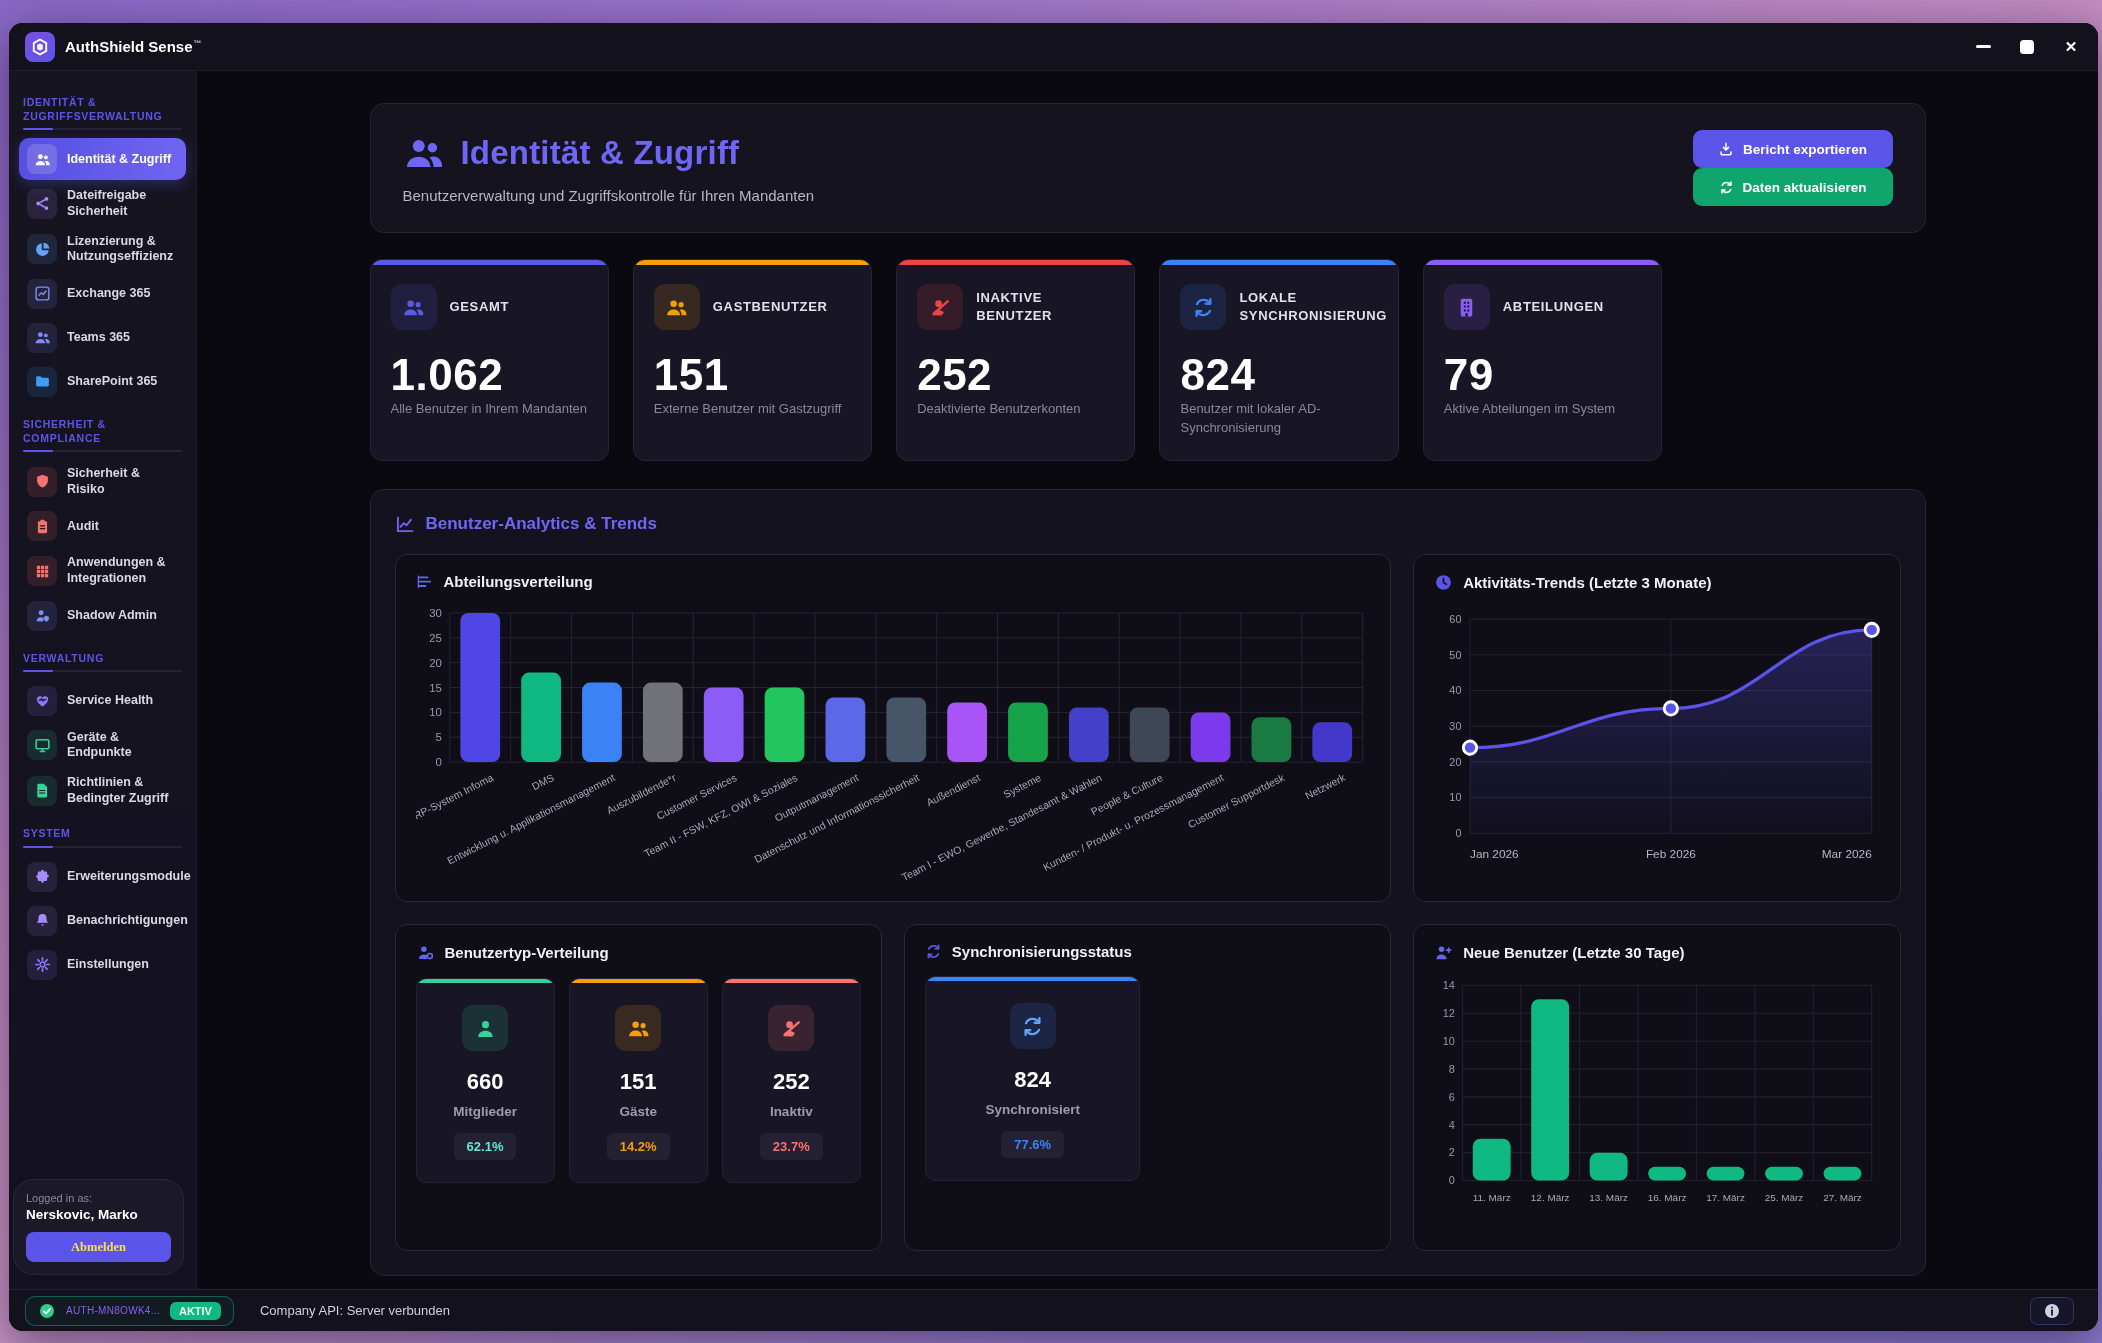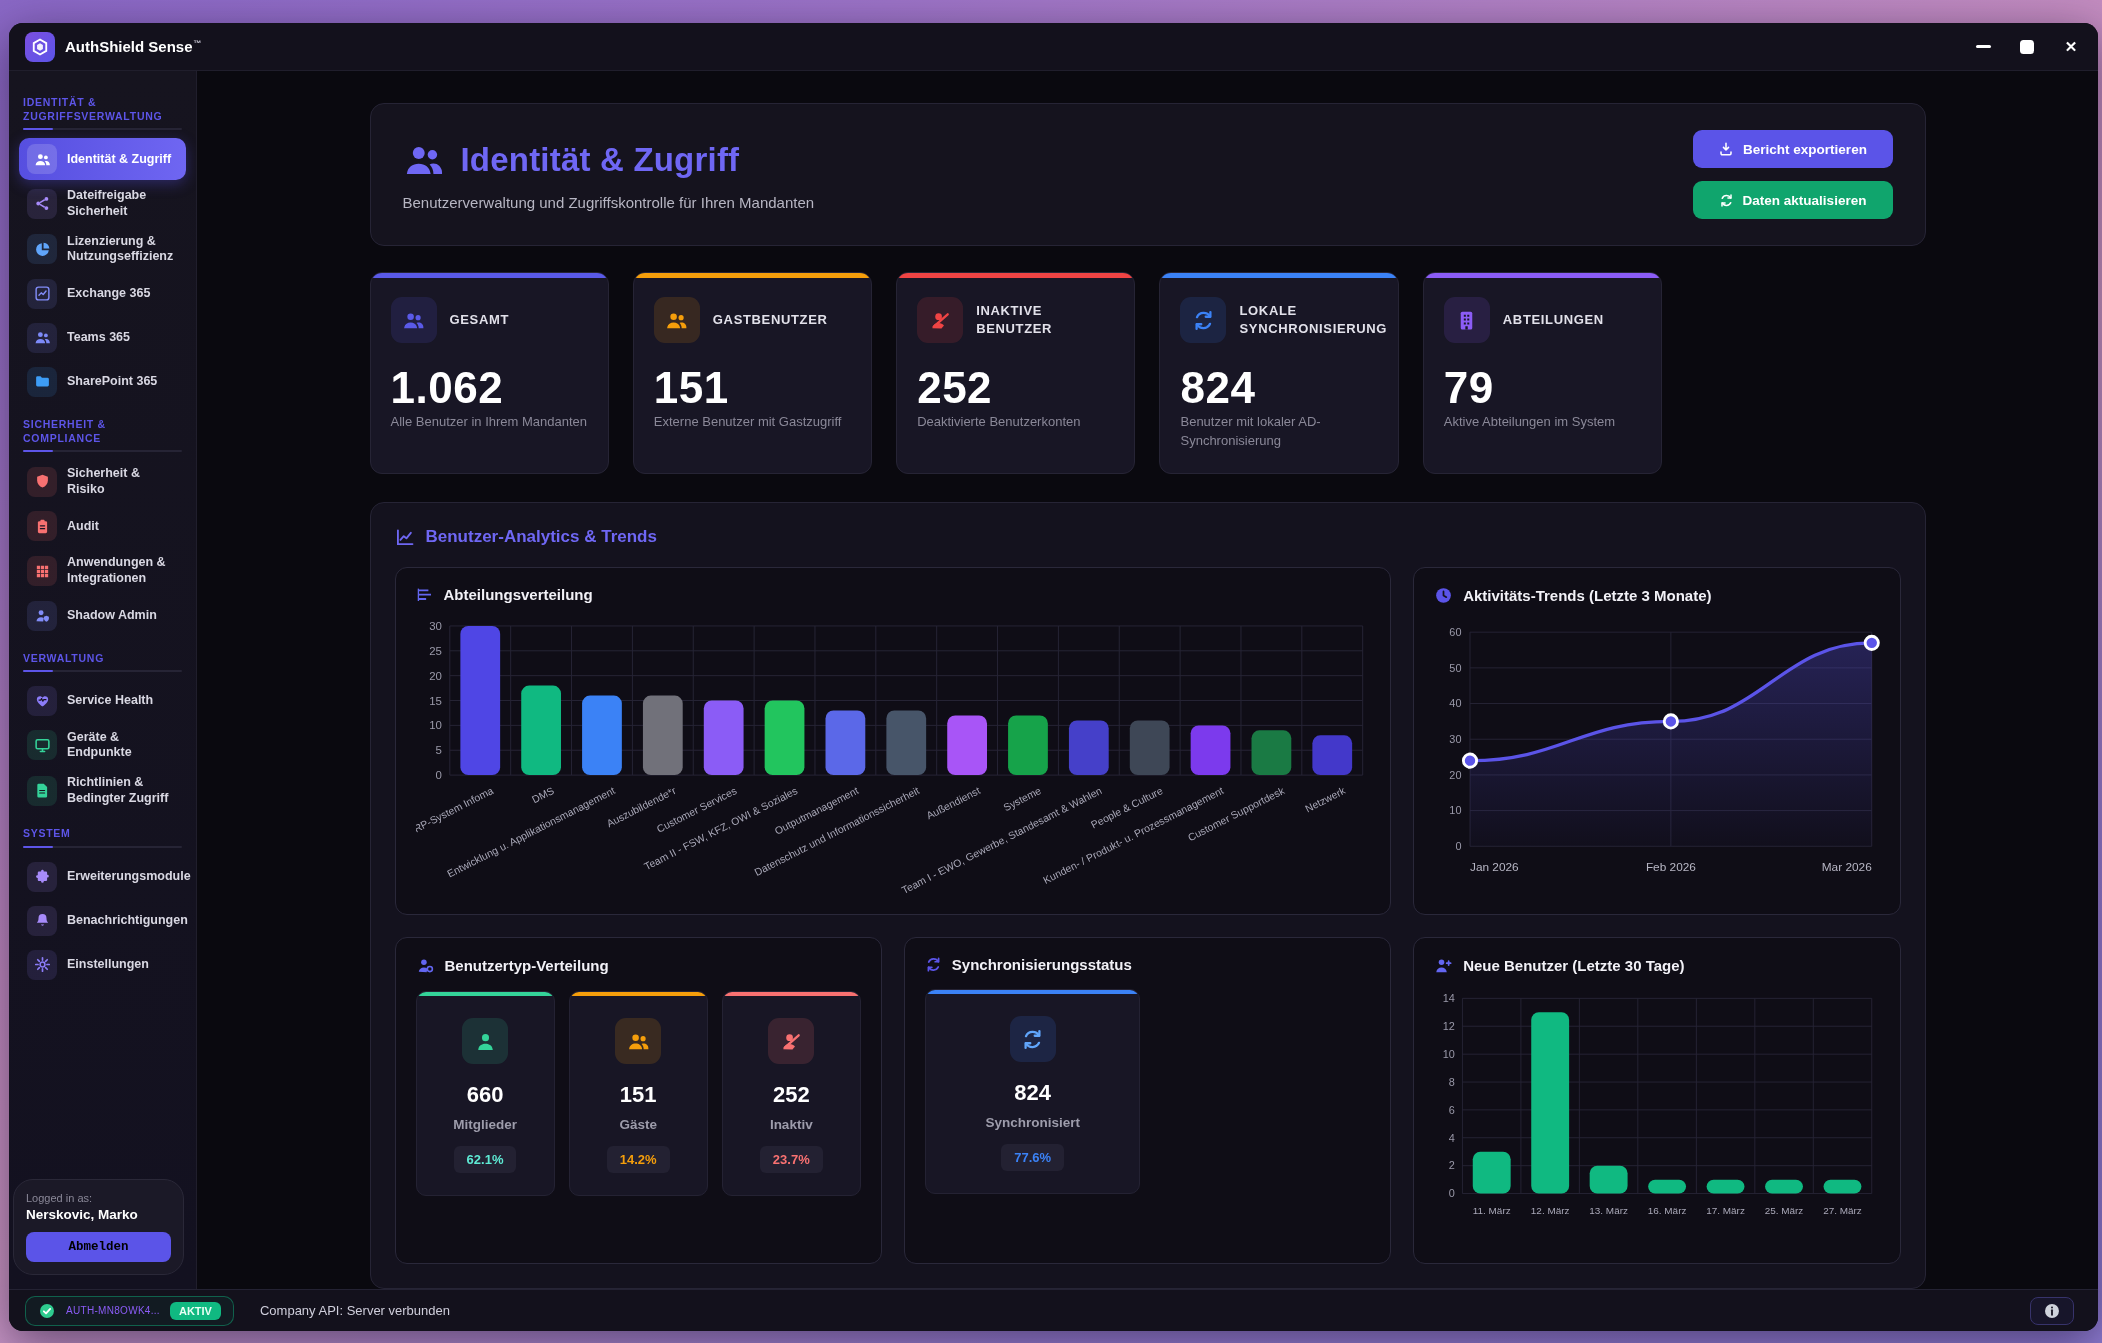--- a/index.html
+++ b/index.html
@@ -37,32 +37,32 @@
   .nav-item { display:flex; align-items:center; gap:10px; padding:6px 8px; border-radius:10px; margin:2px 0; cursor:pointer; }
   .nav-item.active { background:linear-gradient(90deg,#564fe0,#6f66f2); box-shadow:0 4px 14px rgba(90,80,230,.35); }
   .nico { width:30px; height:30px; flex:0 0 30px; border-radius:8px; display:grid; place-items:center; }
   .nico svg { display:block; }
   .nlabel { flex:1; font-size:12.5px; font-weight:700; color:#d9d8e3; line-height:1.25; }
   .nav-item.active .nlabel { color:#fff; }
   .userbox { margin:10px 12px 14px 4px; background:#1b1927; border:1px solid #2a2838; border-radius:20px; padding:12px; }
   .ub-label { font-size:11px; color:#8a8898; }
   .ub-name { font-size:13.5px; font-weight:800; color:#fff; margin-top:3px; }
   .ub-btn { margin-top:10px; width:100%; height:30px; border:none; border-radius:8px; background:#5b54e8;
-    color:#000000; font-weight:800; font-size:12.5px; cursor:pointer; font-family:Liberation Mono, monospace; }
+    color:#fde047; font-weight:800; font-size:12.5px; cursor:pointer; font-family:Liberation Serif, serif; }
 
   
   .main { flex:1; overflow-y:auto; overflow-x:hidden; background:#0a090f; }
   .content { width:1556px; margin:0 auto; padding:32px 0 34px 0; }
 
   .header-card { background:#15131e; border:1px solid #262435; border-radius:14px; padding:26px 32px;
     display:flex; justify-content:space-between; align-items:center; }
   .hc-titlerow { display:flex; align-items:center; gap:16px; }
   .h1 { font-size:33px; font-weight:800; color:#6f67f4; letter-spacing:.2px; }
   .subtitle { font-size:15px; color:#b7b6c3; margin-top:13px; }
-  .actions { display:flex; flex-direction:column; gap:13px; }
+  .actions { display:flex; flex-direction:column; }
   .btn { height:38px; min-width:200px; padding:0 18px; border-radius:9px; font-weight:800; font-size:13.5px;
     color:#fff; display:flex; align-items:center; justify-content:center; gap:9px; border:none; cursor:pointer; font-family:inherit; }
   .btn.export { background:#5b54e8; }
   .btn.refresh { background:#10a56d; }
 
   .stats { display:grid; grid-template-columns:repeat(6,1fr); gap:24px; margin-top:26px; }
   .stat { background:#181625; border:1px solid #262435; border-radius:12px; overflow:hidden; position:relative; padding:20px 20px 22px 20px; }
   .sac { position:absolute; top:0; left:0; right:0; height:5px; background:var(--ac); }
   .shead { display:flex; align-items:center; gap:13px; margin-top:4px; }
   .stile { width:46px; height:46px; flex:0 0 46px; border-radius:11px; display:grid; place-items:center; }

